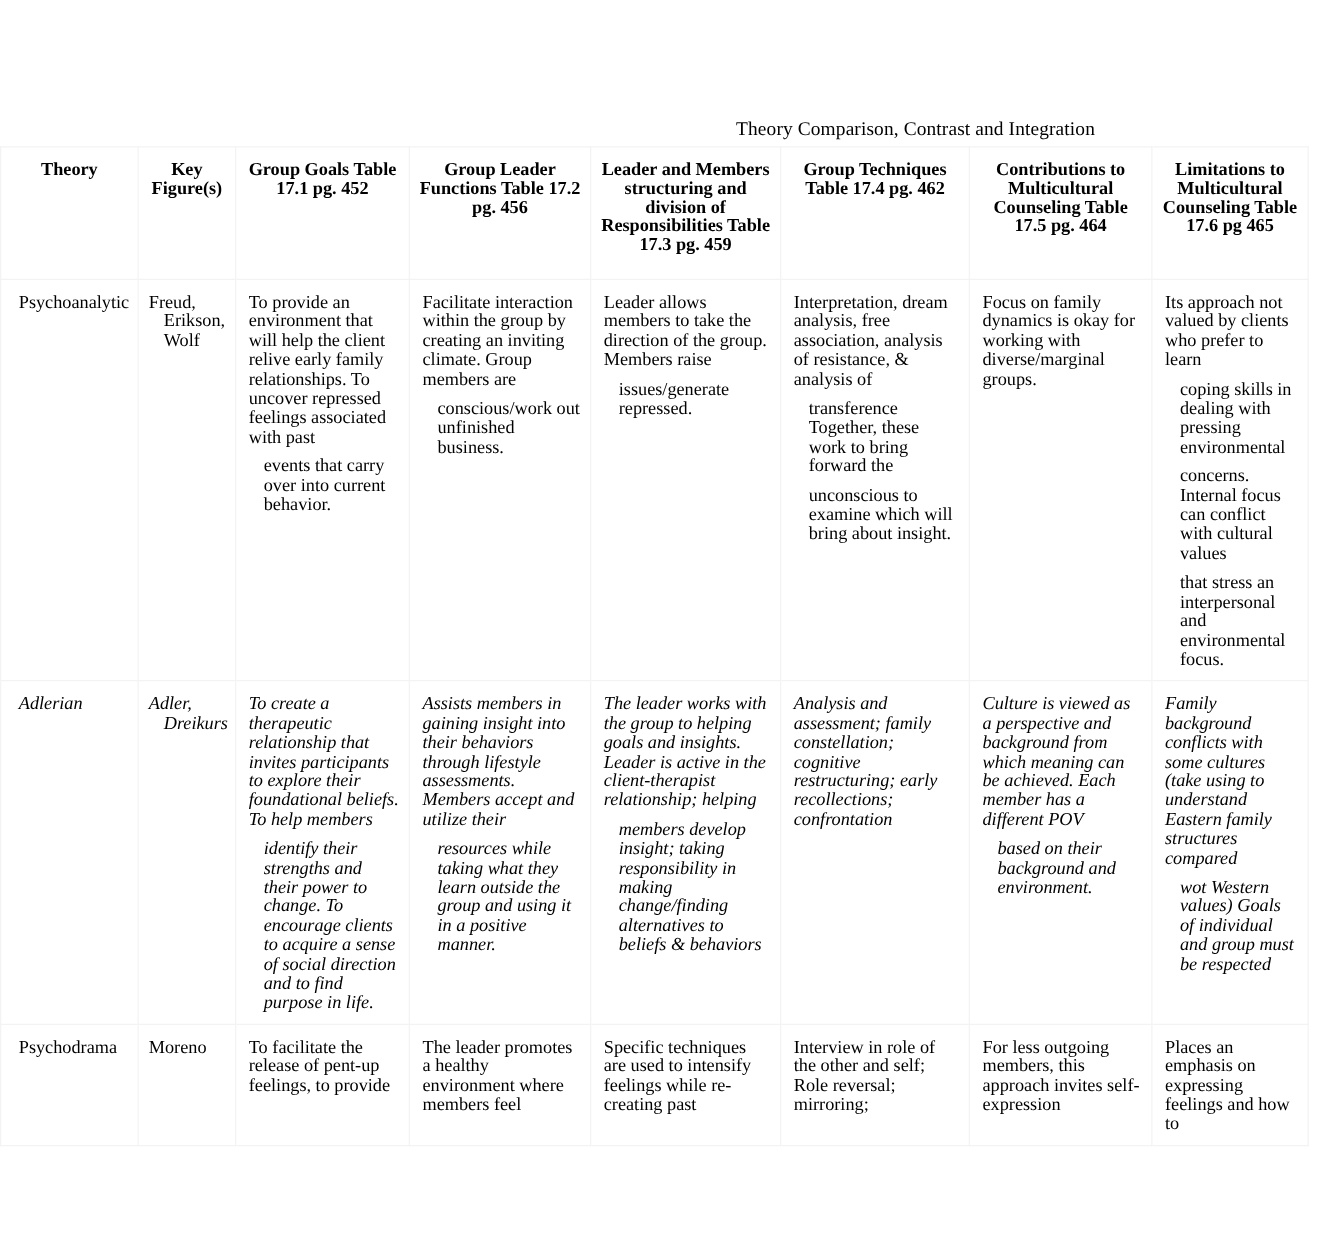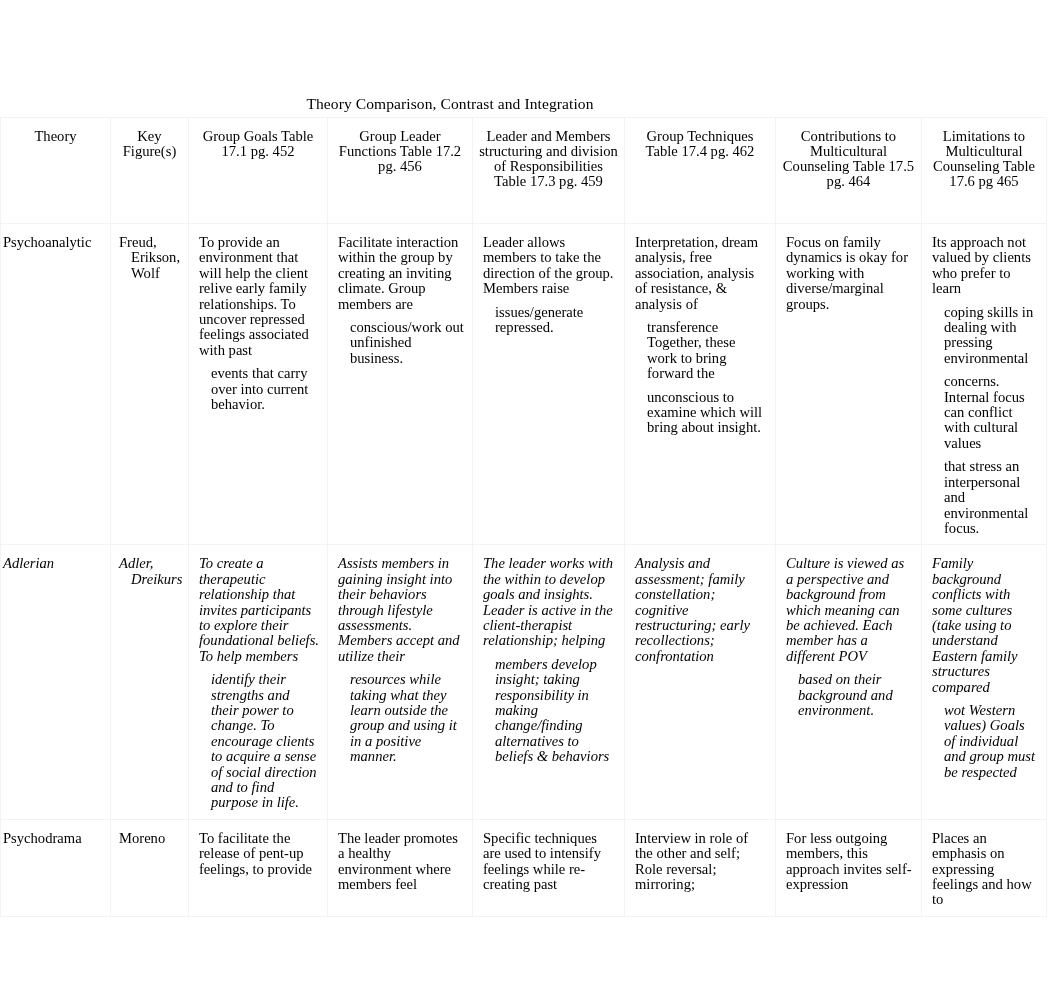--- a/index.html
+++ b/index.html
@@ -17,23 +17,23 @@
   }
   .page {
     position: relative;
     width: 1062px;
     height: 1006px;
     background: #ffffff;
   }
   .doc-title {
     position: absolute;
     top: 95px;
-    left: 14px;
+    left: 4px;
     width: 872px;
-    text-align: center;
+    text-align: right;
     font-size: 15.5px;
     line-height: 17px;
     letter-spacing: 0.1px;
   }
   .table-wrap {
     position: absolute;
     top: 117px;
     left: 0px;
     width: 1046px;
   }
@@ -52,33 +52,33 @@
   table.cmp col.c7 { width: 146px; }
   table.cmp col.c8 { width: 125px; }
 
   table.cmp th, table.cmp td {
     border: 1px solid #f3f3f3;
     vertical-align: top;
     padding: 0;
   }
   table.cmp thead th {
     text-align: center;
-    font-weight: normal;
+    font-weight: bold;
     padding: 11px 6px 6px 6px;
     line-height: 15px;
     height: 88px;
     vertical-align: top;
   }
   table.cmp tbody td {
     padding: 11px 8px 8px 10px;
     line-height: 15.4px;
     text-align: left;
   }
   table.cmp tbody td.theory-cell {
-    padding-left: 2px;
+    padding-left: 14px;
   }
   table.cmp tbody td.figure-cell {
     padding-left: 8px;
   }
   .para {
     margin: 0;
   }
   .para + .para {
     margin-top: 8px;
     margin-left: 12px;
@@ -167,21 +167,21 @@
           </td>
           <td>
             <p class="para">To create a therapeutic relationship that invites participants to explore their foundational beliefs. To help members</p>
             <p class="para">identify their strengths and their power to change. To encourage clients to acquire a sense of social direction and to find purpose in life.</p>
           </td>
           <td>
             <p class="para">Assists members in gaining insight into their behaviors through lifestyle assessments. Members accept and utilize their</p>
             <p class="para">resources while taking what they learn outside the group and using it in a positive manner.</p>
           </td>
           <td>
-            <p class="para">The leader works with the within to develop goals and insights. Leader is active in the client-therapist relationship; helping</p>
+            <p class="para">The leader works with the group to helping goals and insights. Leader is active in the client-therapist relationship; helping</p>
             <p class="para">members develop insight; taking responsibility in making change/finding alternatives to beliefs &amp; behaviors</p>
           </td>
           <td>
             <p class="para">Analysis and assessment; family constellation; cognitive restructuring; early recollections; confrontation</p>
           </td>
           <td>
             <p class="para">Culture is viewed as a perspective and background from which meaning can be achieved. Each member has a different POV</p>
             <p class="para">based on their background and environment.</p>
           </td>
           <td>

